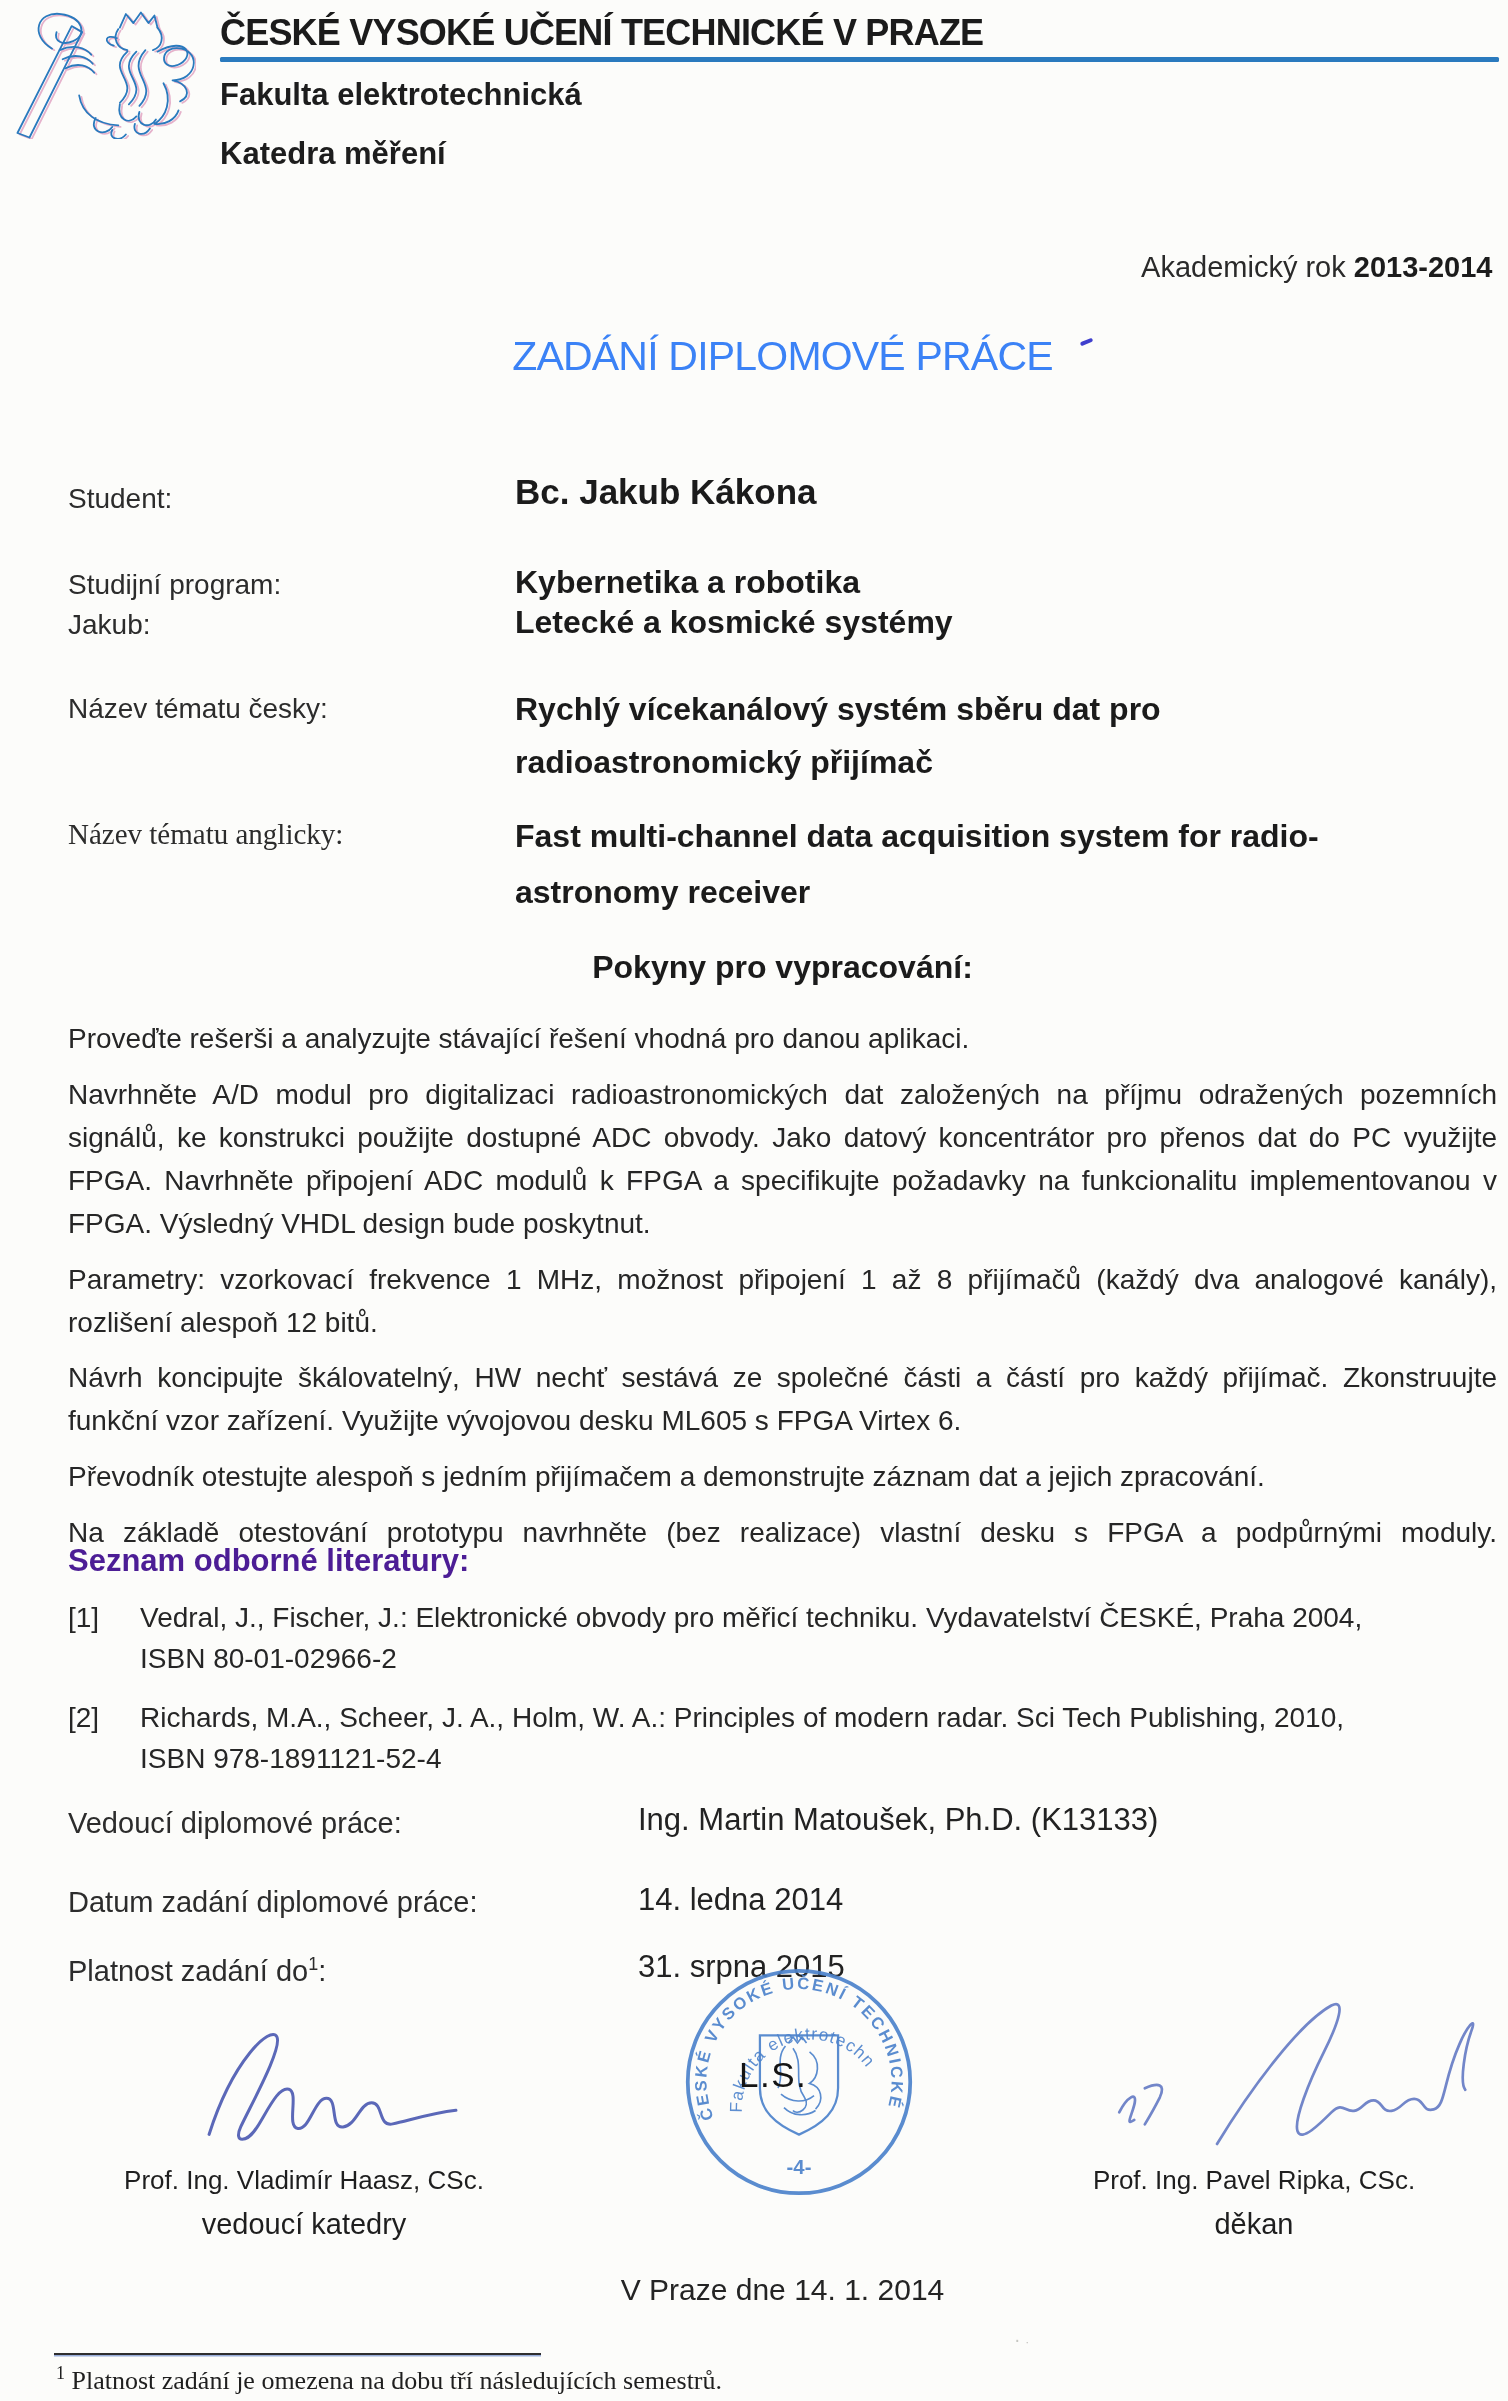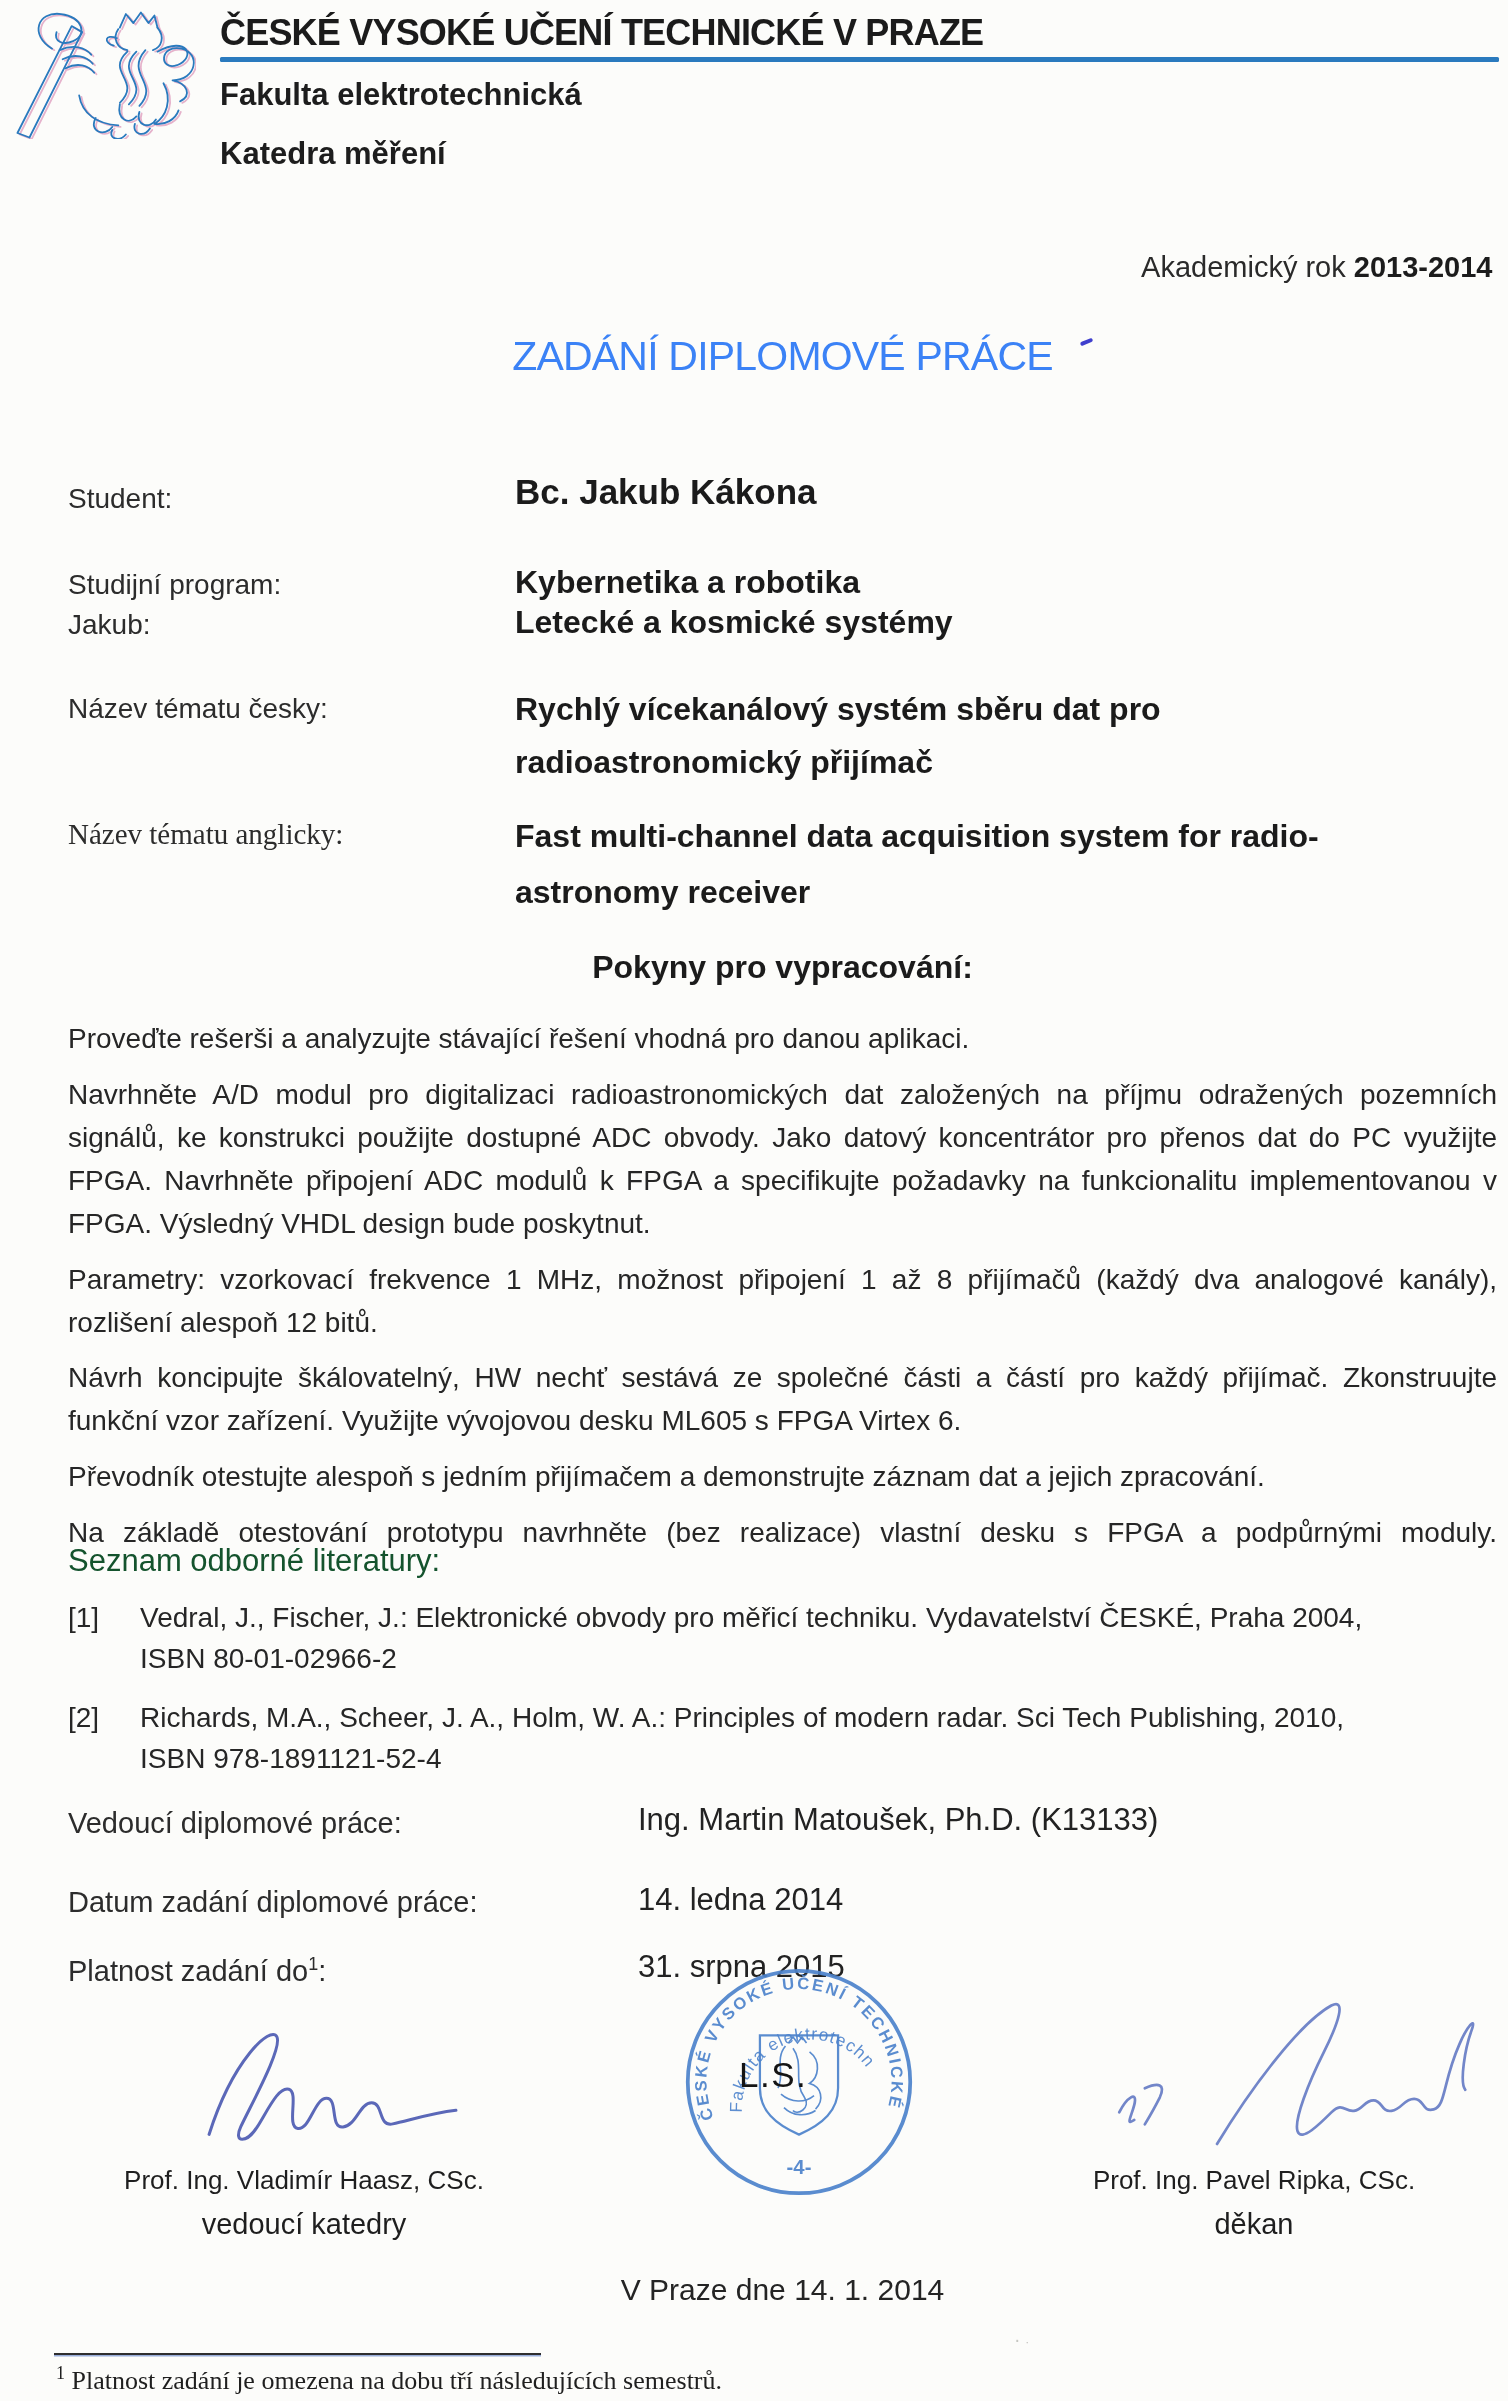--- a/index.html
+++ b/index.html
@@ -21,21 +21,21 @@
   
   .lbl{font-size:28px;color:#2c2c2c;white-space:nowrap;}
   .val{font-weight:bold;color:#1b1b1b;white-space:nowrap;}
   .val-lines{font-weight:bold;color:#1b1b1b;white-space:pre-line;}
   .serif{font-family:"Liberation Serif","DejaVu Serif",serif;font-size:29px;}
   
   .section-heading{width:1429px;left:68px;text-align:center;font-size:32px;font-weight:bold;color:#1b1b1b;}
   .paras{left:68px;top:1017px;width:1429px;font-size:28px;line-height:43px;color:#262626;}
   .paras p{margin:0 0 12.8px 0;text-align:justify;}
   .paras p.stretch{text-align-last:justify;}
-  .lit-heading{left:68px;top:1543px;font-size:31px;font-weight:normal;color:#14532d;}
+  .lit-heading{left:68px;top:1543px;font-size:31px;font-weight:bold;color:#4c1d95;}
   .lit-list{left:68px;top:1597px;width:1429px;font-size:28px;line-height:41px;color:#262626;}
   .lit-item{display:flex;margin-bottom:18px;}
   .lit-num{width:72px;flex:0 0 72px;}
   
   .f-label{font-size:29px;color:#2c2c2c;white-space:nowrap;}
   .f-value{font-size:31px;color:#222;white-space:nowrap;}
   sup.fn{font-size:18px;vertical-align:super;line-height:0;}
   
   .ls-text{left:739px;top:2055px;font-size:35px;letter-spacing:1.5px;color:#141414;}
   .sig-name{width:466px;text-align:center;font-size:26px;color:#1e1e1e;white-space:nowrap;}

